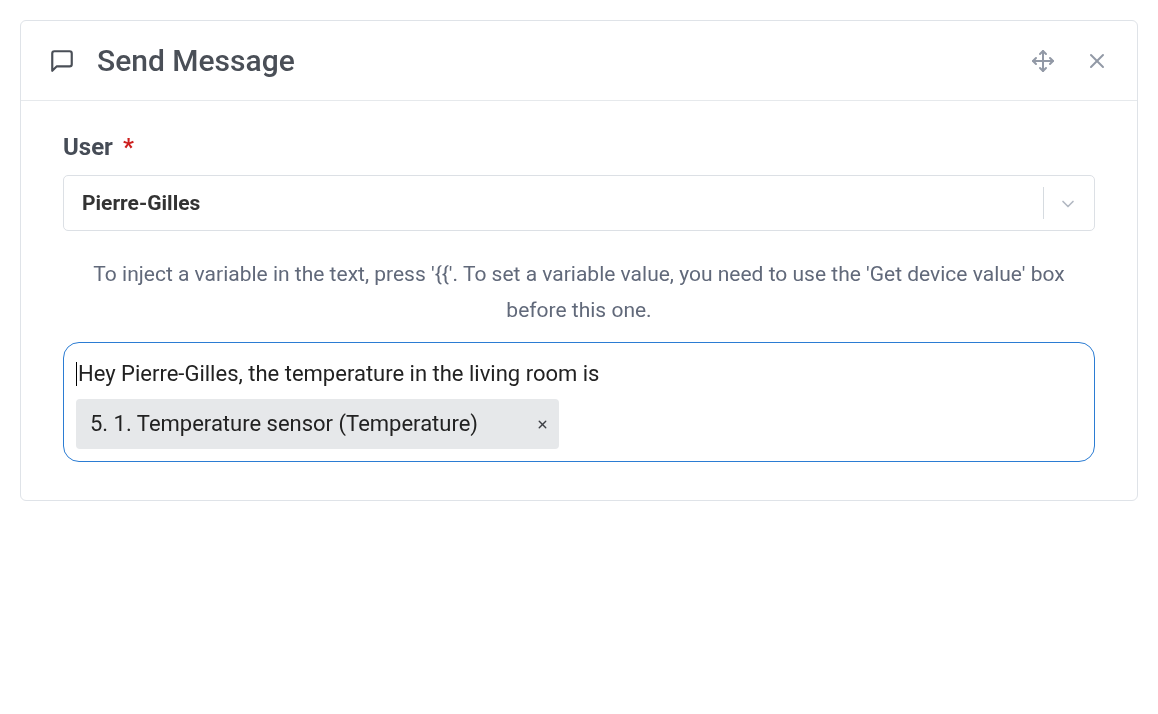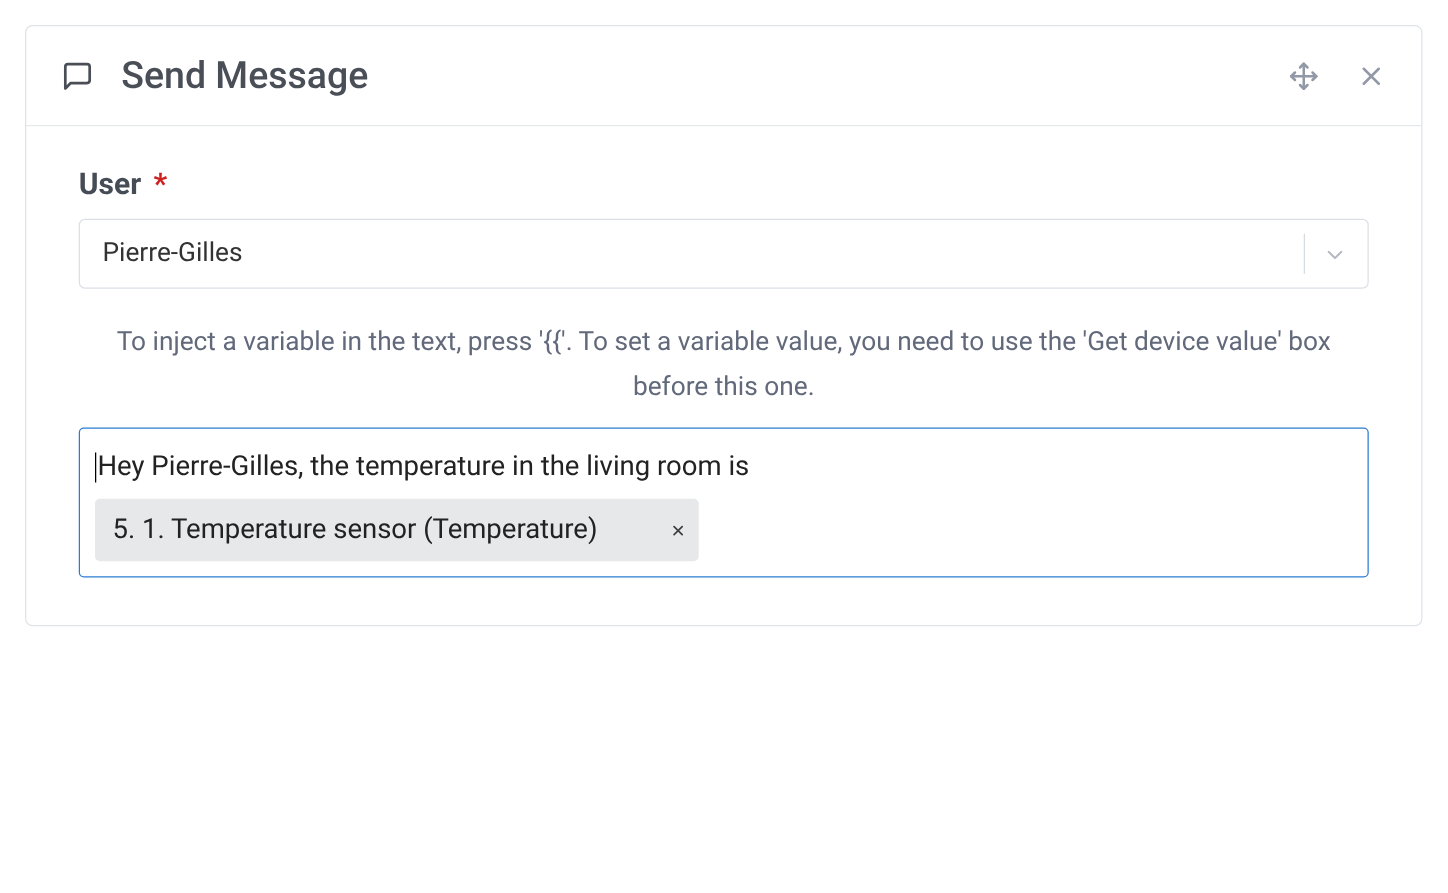--- a/index.html
+++ b/index.html
@@ -75,20 +75,21 @@
       border: 1px solid #dce0e5;
       border-radius: 5px;
       height: 56px;
       display: flex;
       align-items: center;
       padding: 0 18px;
       font-size: 21px;
       color: #333;
       background: #fff;
       cursor: pointer;
+      font-weight: bold;
     }
     .select-value {
       flex: 1;
     }
     .select-divider {
       width: 1px;
       height: 32px;
       background: #d6dbe0;
       margin: 0 14px 0 10px;
     }
@@ -99,21 +100,21 @@
     }
     .help-text {
       font-size: 21px;
       color: #61697a;
       margin-top: 10px;
       line-height: 1.7;
       text-align: center;
     }
     .message-editor {
       border: 1px solid #2b7cd3;
-      border-radius: 4px;
+      border-radius: 16px;
       background: #fff;
       padding: 10px 12px 12px 12px;
       min-height: 100px;
       font-size: 22px;
       color: #222;
       line-height: 1.9;
       margin-top: 14px;
       cursor: text;
     }
     .message-text {

